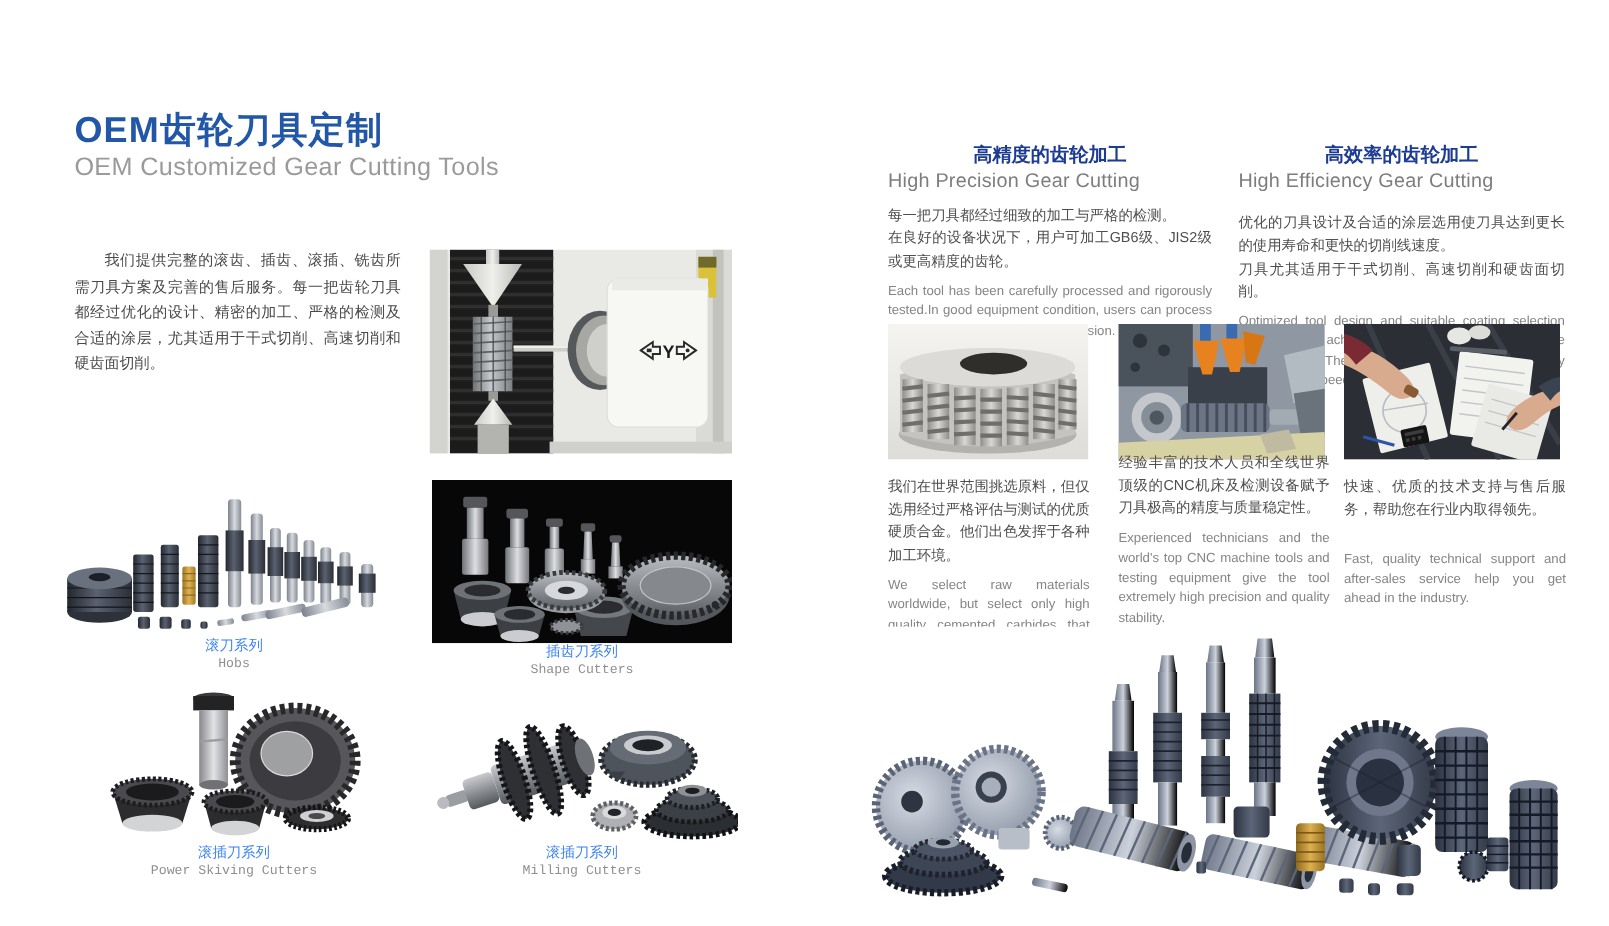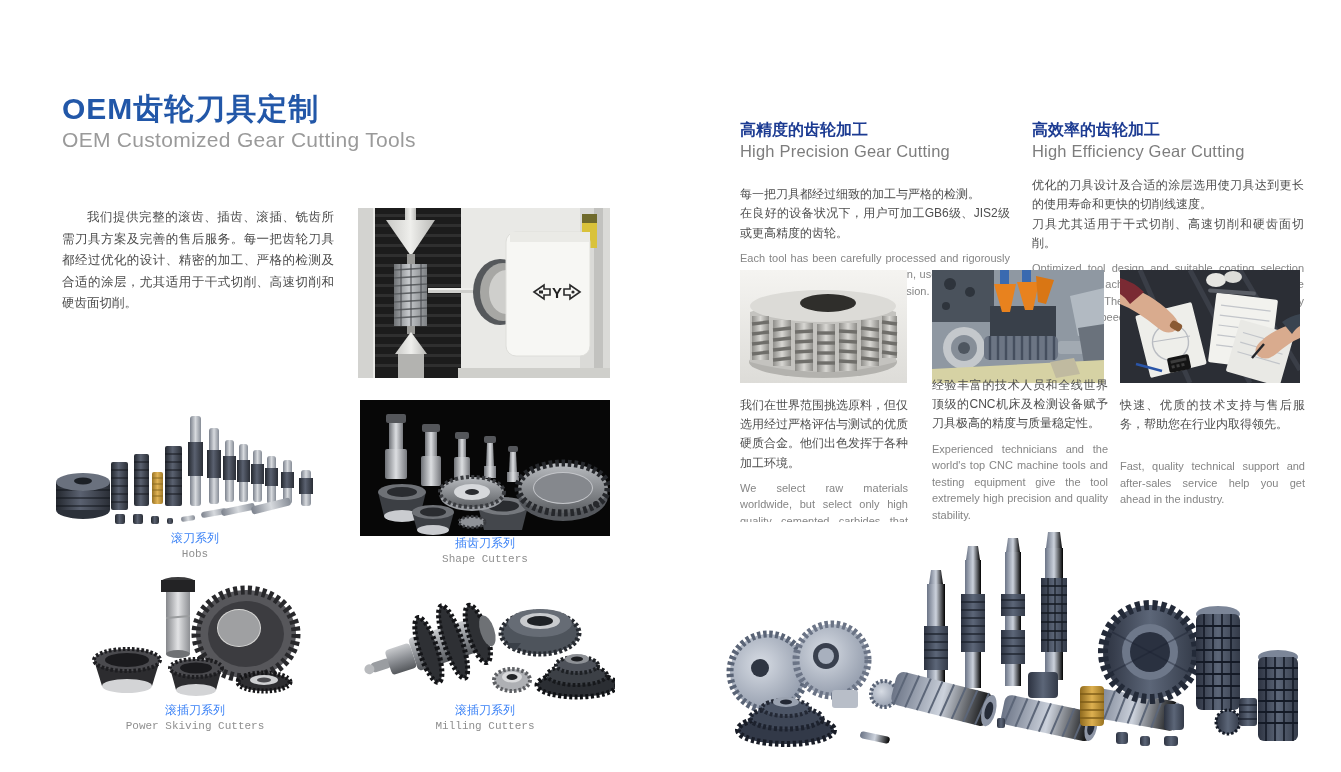--- a/index.html
+++ b/index.html
@@ -3,21 +3,21 @@
 <meta charset="utf-8">
 <style>
   html,body{margin:0;padding:0;background:#ffffff;}
   body{font-family:"Liberation Sans","DejaVu Sans",sans-serif;}
   #page{position:relative;width:1341px;height:772px;background:#ffffff;overflow:hidden;padding-left:40px;}
   .abs{position:absolute;}
 
   
   .main-title{font-size:30px;font-weight:bold;color:#2257a8;letter-spacing:1px;line-height:1.1;}
   .main-sub{font-size:21px;color:#9a9a9a;margin-top:3px;letter-spacing:.3px;}
-  .sec-head-zh{font-size:16px;font-weight:bold;color:#1c3b92;line-height:1.2;}
+  .sec-head-zh{font-size:16px;font-weight:bold;color:#1c3b92;line-height:1.2;text-align:center;}
   .sec-head-en{font-size:16.5px;color:#7d7d7d;margin-top:3px;letter-spacing:.2px;}
 
   
   .zh{font-size:12px;line-height:1.6;color:#4e4e4e;text-align:justify;white-space:pre-line;}
   .en{font-size:11px;line-height:1.5;color:#858585;text-align:justify;margin-top:7px;}
   .intro-zh{font-size:12.5px;line-height:1.72;color:#4a4a4a;text-align:justify;text-indent:2em;font-weight:500;}
   .intro-en{font-size:10.5px;line-height:1.62;color:#8c8c8c;text-align:justify;margin-top:5px;}
 
   
   .caption{text-align:center;}
@@ -402,21 +402,21 @@
     </svg>
   </div>
   <div class="abs caption" style="left:360px;top:703px;width:250px;">
     <div class="c-zh">滚插刀系列</div>
     <div class="c-en">Milling Cutters</div>
   </div>
 
   <div class="abs" style="left:740px;top:120px;width:270px;">
     <div class="sec-head-zh">高精度的齿轮加工</div>
     <div class="sec-head-en">High Precision Gear Cutting</div>
-    <div class="zh" style="margin-top:24px;">每一把刀具都经过细致的加工与严格的检测。
+    <div class="zh" style="margin-top:9px;">每一把刀具都经过细致的加工与严格的检测。
 在良好的设备状况下，用户可加工GB6级、JIS2级或更高精度的齿轮。</div>
     <div class="en">Each tool has been carefully processed and rigorously tested.In good equipment condition, users can process gears of GB6, JIS2 or higher precision.</div>
   </div>
 
   <div class="abs" style="left:1032px;top:120px;width:272px;">
     <div class="sec-head-zh">高效率的齿轮加工</div>
     <div class="sec-head-en">High Efficiency Gear Cutting</div>
     <div class="zh" style="margin-top:15px;">优化的刀具设计及合适的涂层选用使刀具达到更长的使用寿命和更快的切削线速度。
 刀具尤其适用于干式切削、高速切削和硬齿面切削。</div>
     <div class="en">Optimized tool design and suitable coating selection enable tool to achieve longer using life and faster line cutting speed.The tool is especially suitable for dry cutting, high-speed cutting and hard surface cutting.</div>

